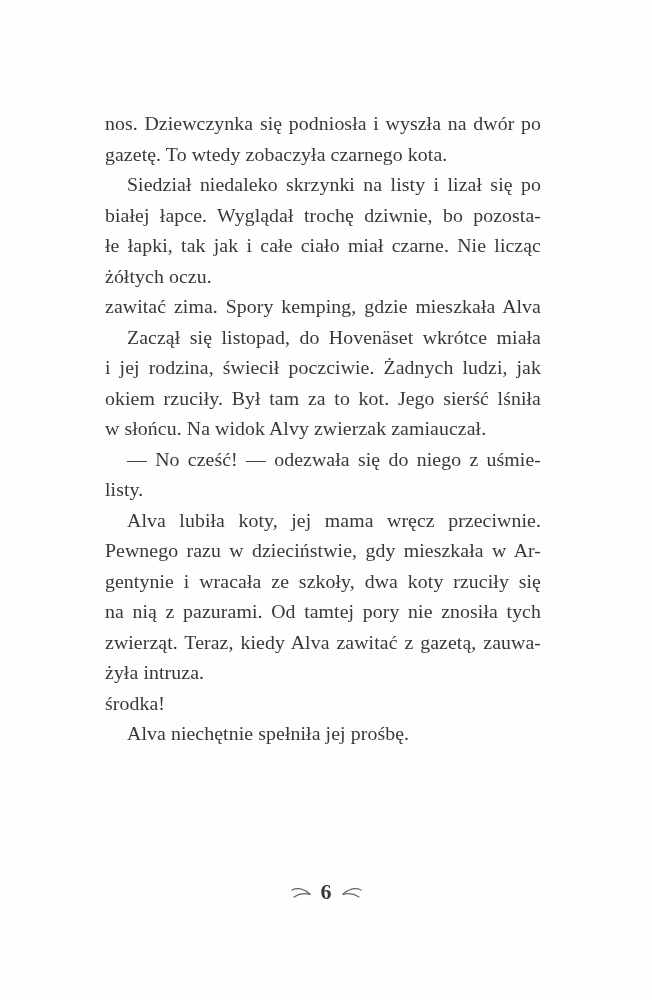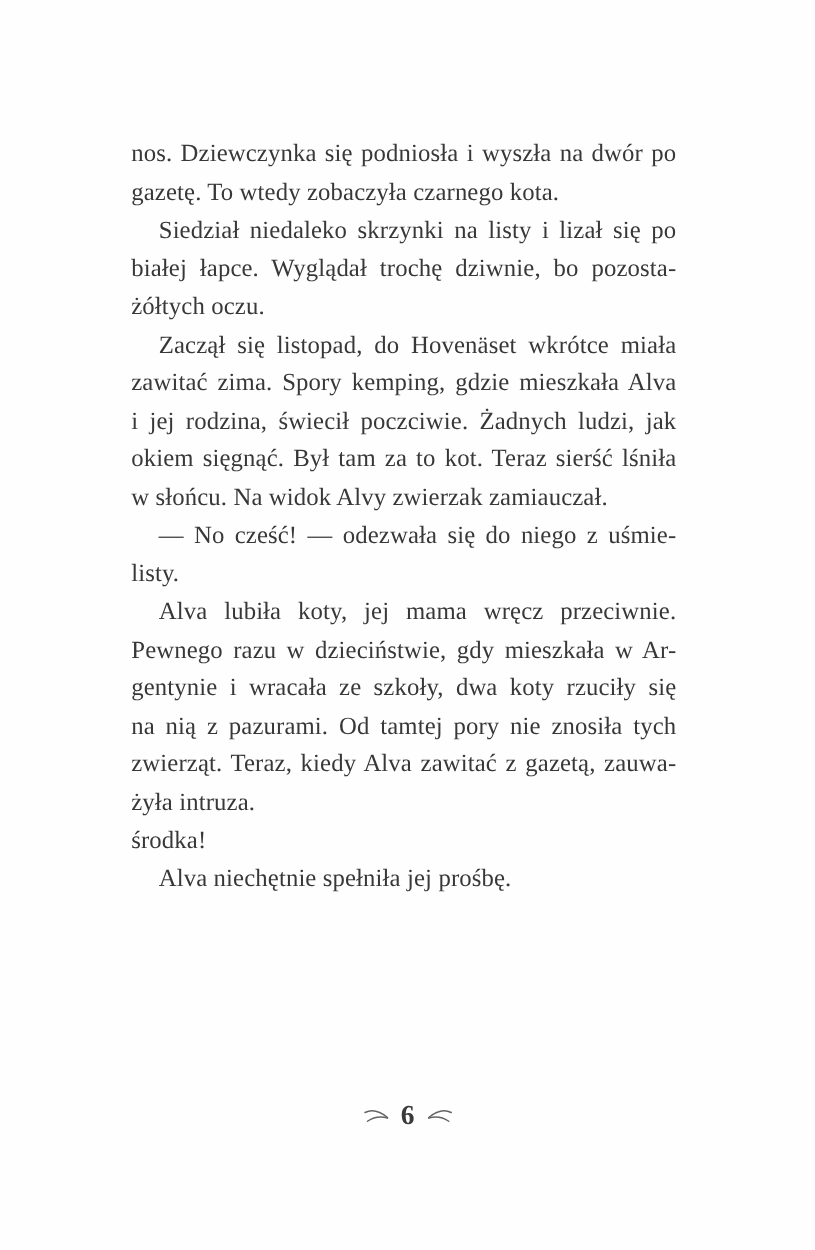--- a/index.html
+++ b/index.html
@@ -70,25 +70,26 @@
 </head>
 <body>
 
 <div class="page">
 
   <div class="text-block">
     <div class="line j">nos. Dziewczynka się podniosła i wyszła na dwór po</div>
     <div class="line end">gazetę. To wtedy zobaczyła czarnego kota.</div>
     <div class="line j ind">Siedział niedaleko skrzynki na listy i lizał się po</div>
     <div class="line j">białej łapce. Wyglądał trochę dziwnie, bo pozosta-</div>
+    <div class="line j">łe łapki, tak jak i całe ciało miał czarne. Nie licząc</div>
     <div class="line end">żółtych oczu.</div>
+    <div class="line j">zawitać zima. Spory kemping, gdzie mieszkała Alva</div>
     <div class="line j ind">Zaczął się listopad, do Hovenäset wkrótce miała</div>
-    <div class="line j">zawitać zima. Spory kemping, gdzie mieszkała Alva</div>
     <div class="line j">i jej rodzina, świecił poczciwie. Żadnych ludzi, jak</div>
-    <div class="line j">okiem sięgnąć. Był tam za to kot. Teraz sierść lśniła</div>
+    <div class="line j">okiem rzuciły. Był tam za to kot. Jego sierść lśniła</div>
     <div class="line end">w słońcu. Na widok Alvy zwierzak zamiauczał.</div>
     <div class="line j ind">— No cześć! — odezwała się do niego z uśmie-</div>
     <div class="line end">listy.</div>
     <div class="line j ind">Alva lubiła koty, jej mama wręcz przeciwnie.</div>
     <div class="line j">Pewnego razu w dzieciństwie, gdy mieszkała w Ar-</div>
     <div class="line j">gentynie i wracała ze szkoły, dwa koty rzuciły się</div>
     <div class="line j">na nią z pazurami. Od tamtej pory nie znosiła tych</div>
     <div class="line j">zwierząt. Teraz, kiedy Alva zawitać z gazetą, zauwa-</div>
     <div class="line end">żyła intruza.</div>
     <div class="line end">środka!</div>

